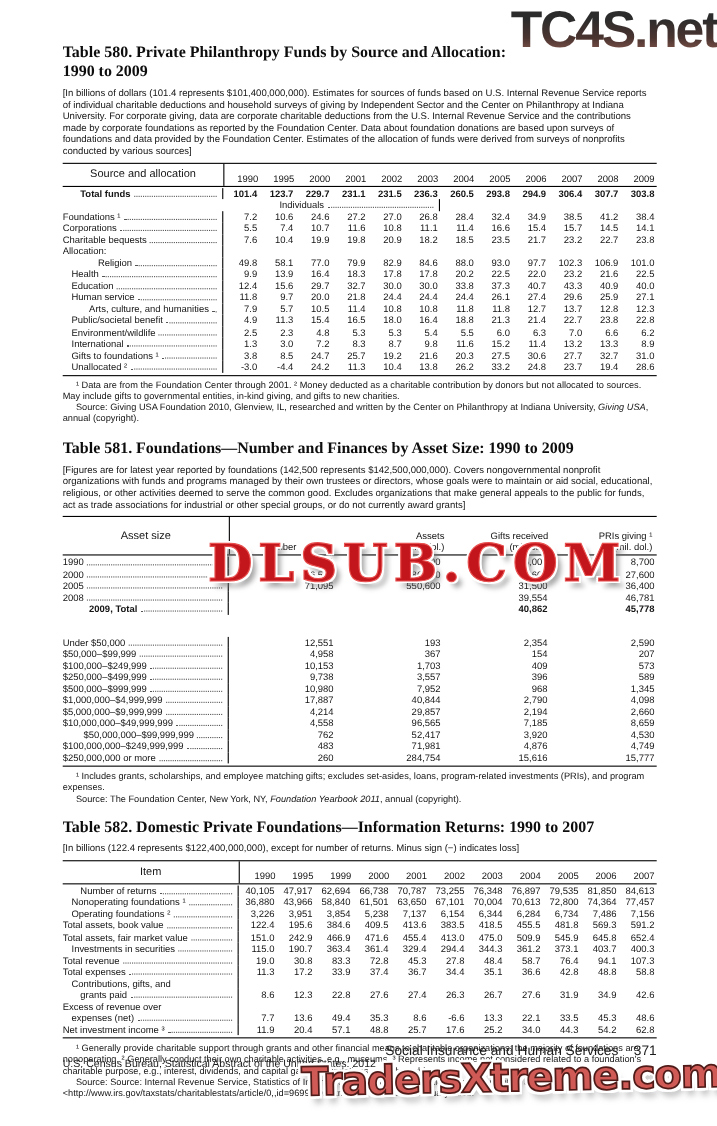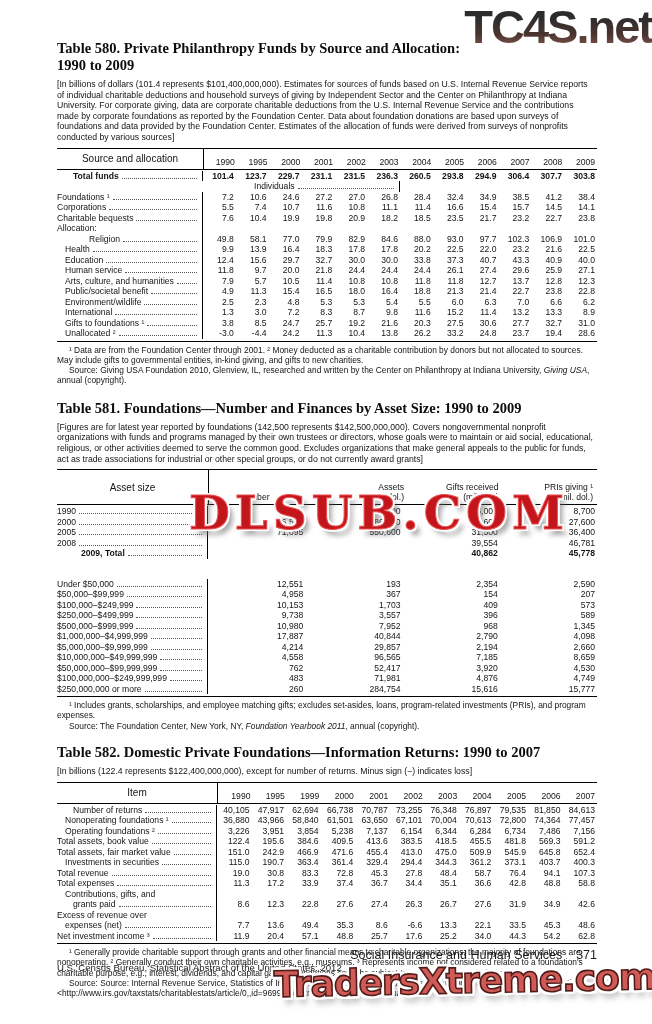--- a/index.html
+++ b/index.html
@@ -288,21 +288,21 @@
                 <div class="t-cell">24.4</div>
                 <div class="t-cell">26.1</div>
                 <div class="t-cell">27.4</div>
                 <div class="t-cell">29.6</div>
                 <div class="t-cell">25.9</div>
                 <div class="t-cell">27.1</div>
               </div>
             </div>
             <div class="t-row">
               <div class="t-label">
-                <span class="t-ltxt" style="padding-left: 8px;">Arts, culture, and humanities</span>
+                <span class="t-ltxt" style="padding-left: 8px; margin-left: 16px;">Arts, culture, and humanities</span>
                 <span class="leader"></span>
               </div>
               <div class="t-vals">
                 <div class="t-cell">7.9</div>
                 <div class="t-cell">5.7</div>
                 <div class="t-cell">10.5</div>
                 <div class="t-cell">11.4</div>
                 <div class="t-cell">10.8</div>
                 <div class="t-cell">10.8</div>
                 <div class="t-cell">11.8</div>
@@ -591,21 +591,21 @@
               </div>
               <div class="t-vals">
                 <div class="t-cell">4,558</div>
                 <div class="t-cell">96,565</div>
                 <div class="t-cell">7,185</div>
                 <div class="t-cell">8,659</div>
               </div>
             </div>
             <div class="t-row">
               <div class="t-label">
-                <span class="t-ltxt" style="padding-left: 0px;">$50,000,000–$99,999,999</span>
+                <span class="t-ltxt" style="padding-left: 0px; margin-left: 19px;">$50,000,000–$99,999,999</span>
                 <span class="leader"></span>
               </div>
               <div class="t-vals">
                 <div class="t-cell">762</div>
                 <div class="t-cell">52,417</div>
                 <div class="t-cell">3,920</div>
                 <div class="t-cell">4,530</div>
               </div>
             </div>
             <div class="t-row">

